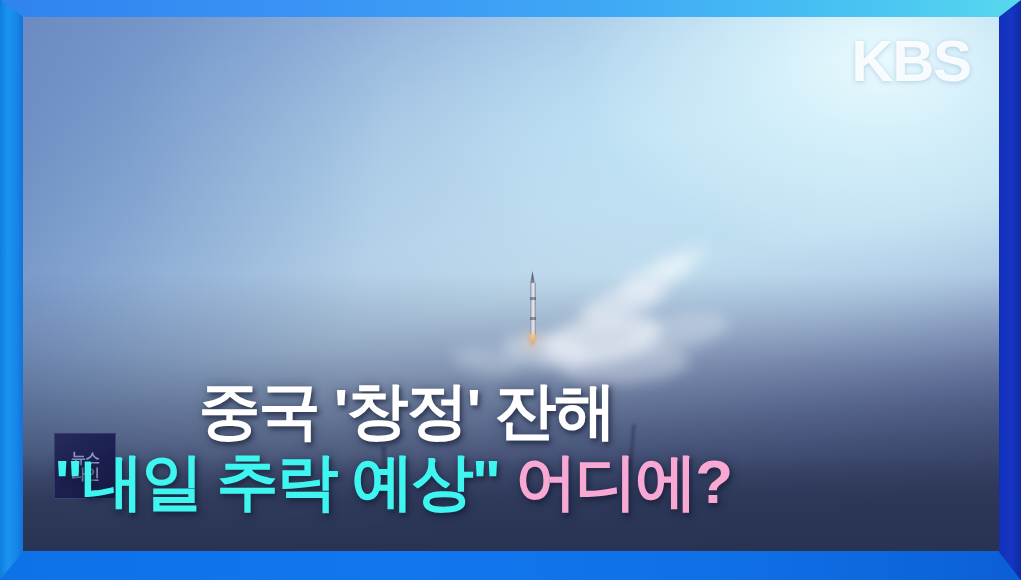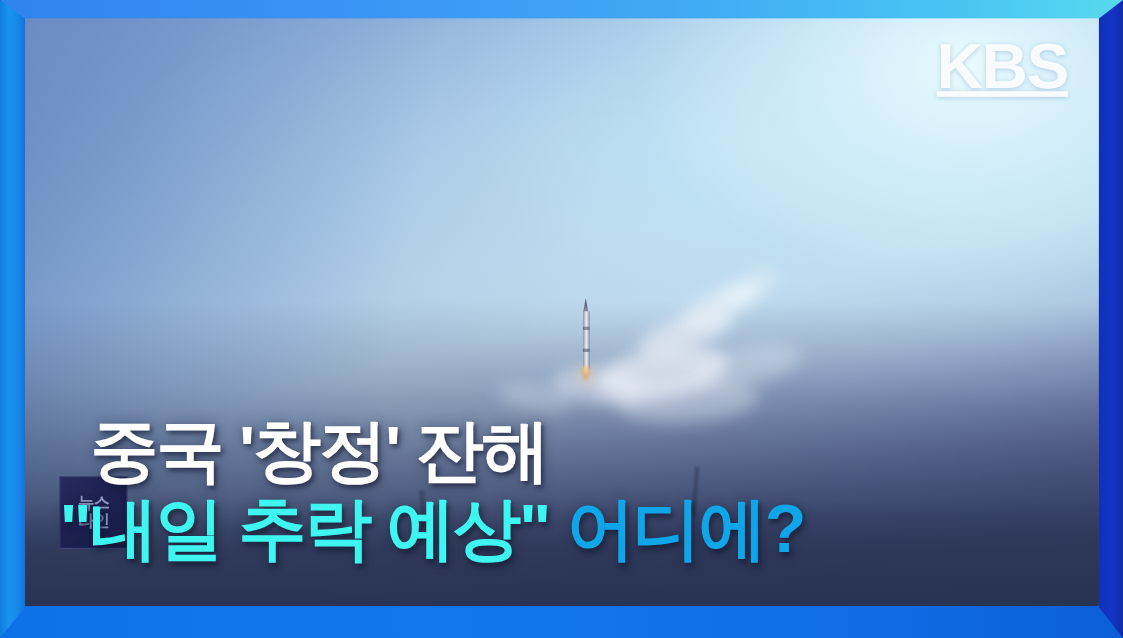--- a/index.html
+++ b/index.html
@@ -142,46 +142,45 @@
   #kbs-logo {
     position: absolute; right: 28px; top: 18px;
     text-align: right; z-index: 6;
     color: rgba(255,255,255,0.90);
     text-shadow: 0 1px 5px rgba(120,160,200,0.45);
     pointer-events: none;
   }
   #kbs-logo .kbs {
     font-size: 58px; font-weight: 700; line-height: 0.92;
     letter-spacing: -1px;
-    text-decoration: underline;
   }
   #kbs-logo .news {
     font-size: 40px; font-weight: 700; line-height: 1.02;
     letter-spacing: 0px; margin-top: 2px;
   }
 
   
   #caption {
     position: absolute; left: 32px; bottom: 36px;
-    z-index: 6; pointer-events: none;
+    z-index: 6; pointer-events: none; text-align: center;
   }
   .cap-line {
     font-size: 62px;
     font-weight: 700;
     line-height: 1.06;
     letter-spacing: -2px;
     white-space: nowrap;
     text-shadow:
       2px 3px 5px rgba(18,24,46,0.62),
       0 0 12px rgba(20,28,52,0.34);
   }
   .cap-line-1 { color: #ffffff; margin-bottom: 6px; padding-left: 28px; }
   .cap-line-2 { display: flex; align-items: baseline; }
   .cap-quote { color: #3ef5f0; }
-  .cap-tail  { color: #0ea5e9; margin-left: 16px; }
+  .cap-tail  { color: #f9a8d4; margin-left: 16px; }
 
   
   #program-badge {
     position: absolute; left: 32px; bottom: 52px;
     width: 62px; height: 66px;
     background: linear-gradient(145deg,#262a5c 0%, #1c2050 55%, #171a46 100%);
     border: 1px solid rgba(120,130,190,0.30);
     display: flex; flex-direction: column;
     align-items: center; justify-content: center;
     z-index: 5;

